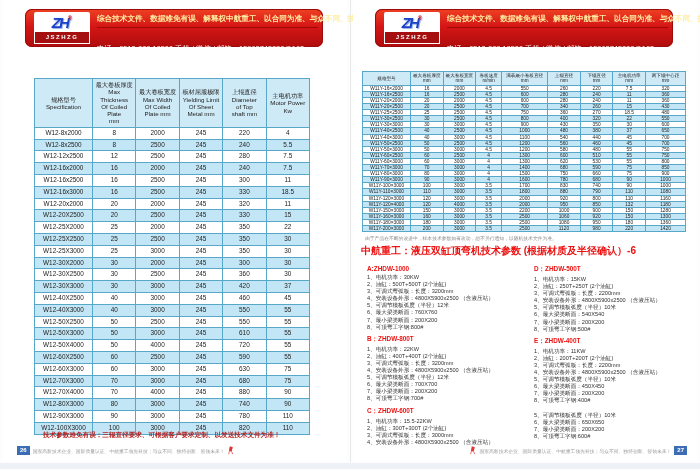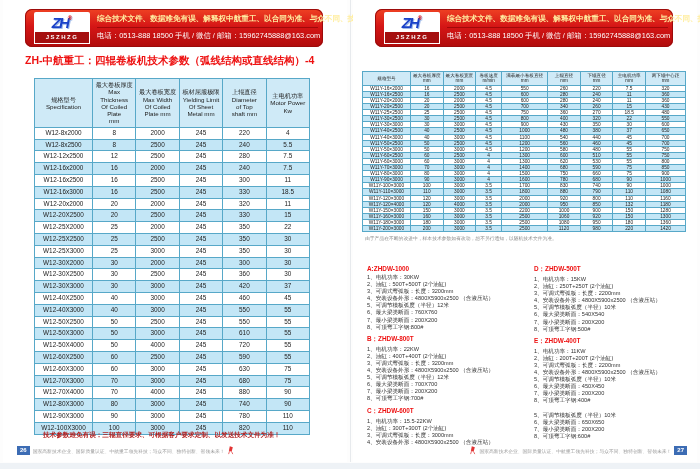--- a/index.html
+++ b/index.html
@@ -22,21 +22,21 @@
               display:flex; align-items:center; justify-content:center; }
   .logo-zh { font-style:italic; font-weight:bold; font-size:15px; color:#1a41c8;
              letter-spacing:-2px; text-shadow:1px 1px 0 #9db8e8; line-height:1; }
   .logo-reg { color:#e00000; font-size:6px; vertical-align:top; font-style:normal; letter-spacing:0; }
   .logo-bottom { height:12px; background:#a50f0f; border:1px solid #fff; border-top:none;
                  color:#fff; font-size:6px; font-weight:bold; text-align:center;
                  letter-spacing:1.5px; line-height:10px; }
   .banner-text { position:absolute; left:72px; top:5px; right:5px; }
   .banner-line1 { color:#ffeea0; font-weight:bold; font-size:7.6px; white-space:nowrap;
                   padding-bottom:3px; border-bottom:1px solid rgba(120,0,0,.55); }
-  .banner-line2 { color:#ffffff; font-size:7.4px; margin-top:3px; white-space:nowrap; }
+  .banner-line2 { color:#ffffff; font-size:7.4px; margin-top:16px; white-space:nowrap; }
 
   .page-title { position:absolute; top:54px; left:22px; color:#ee1111; font-weight:bold;
                 font-size:10.5px; white-space:nowrap; }
 
   
   .t1 { position:absolute; top:78px; left:31px; width:276px; border-collapse:collapse;
         table-layout:fixed; text-align:center; color:#222; }
   .t1 th,.t1 td { border:1px solid #57a8c8; }
   .t1 th { background:#cfeaf7; font-size:6.2px; font-weight:normal; line-height:7.3px;
            padding:2px 1px; white-space:pre-line; vertical-align:middle; }
@@ -93,21 +93,20 @@
           <span class="logo-zh"><span>ZH</span><sup class="logo-reg">®</sup></span>
         </div>
         <div class="logo-bottom">JSZHZG</div>
       </div>
       <div class="banner-text">
         <div class="banner-line1">综合技术文件、数据难免有误、解释权中航重工、以合同为准、与众不同、技术实力象征</div>
         <div class="banner-line2">电话：0513-888 18500    手机 / 微信 / 邮箱：15962745888@163.com</div>
       </div>
     </div>
 
-    <div class="page-title">ZH-中航重工：四辊卷板机技术参数（弧线结构或直线结构）-4</div>
 
     <table class="t1">
         <thead>
           <tr>
             <th>规格型号
 Specification</th>
             <th>最大卷板厚度
 Max Thickness
 Of Coiled Plate
 mm</th>
@@ -651,20 +650,21 @@
             <td>2500</td>
             <td>1120</td>
             <td>980</td>
             <td>220</td>
             <td>1420</td>
           </tr>
         </tbody>
       </table>
 
     <div class="note2">由于产品在不断的改进中，样本技术参数如有改动，恕不另行通知，以随机技术文件为准。</div>
+    <div class="section-title">中航重工：液压双缸顶弯机技术参数 (根据材质及半径确认）-6</div>
 
     <div class="specs">
       <div class="spec-col">
           <div class="spec-block">
             <div class="spec-title">A:ZHDW-1000</div>
             <div class="spec-item">1、电机功率：30KW</div>
             <div class="spec-item">2、油缸：500T+500T (2个油缸)</div>
             <div class="spec-item">3、可调式弯弧板：长度：3200mm</div>
             <div class="spec-item">4、安装设备外形：4800X5900x2500 （含液压站）</div>
             <div class="spec-item">5、可调节模板弧度（半径）12米</div>

